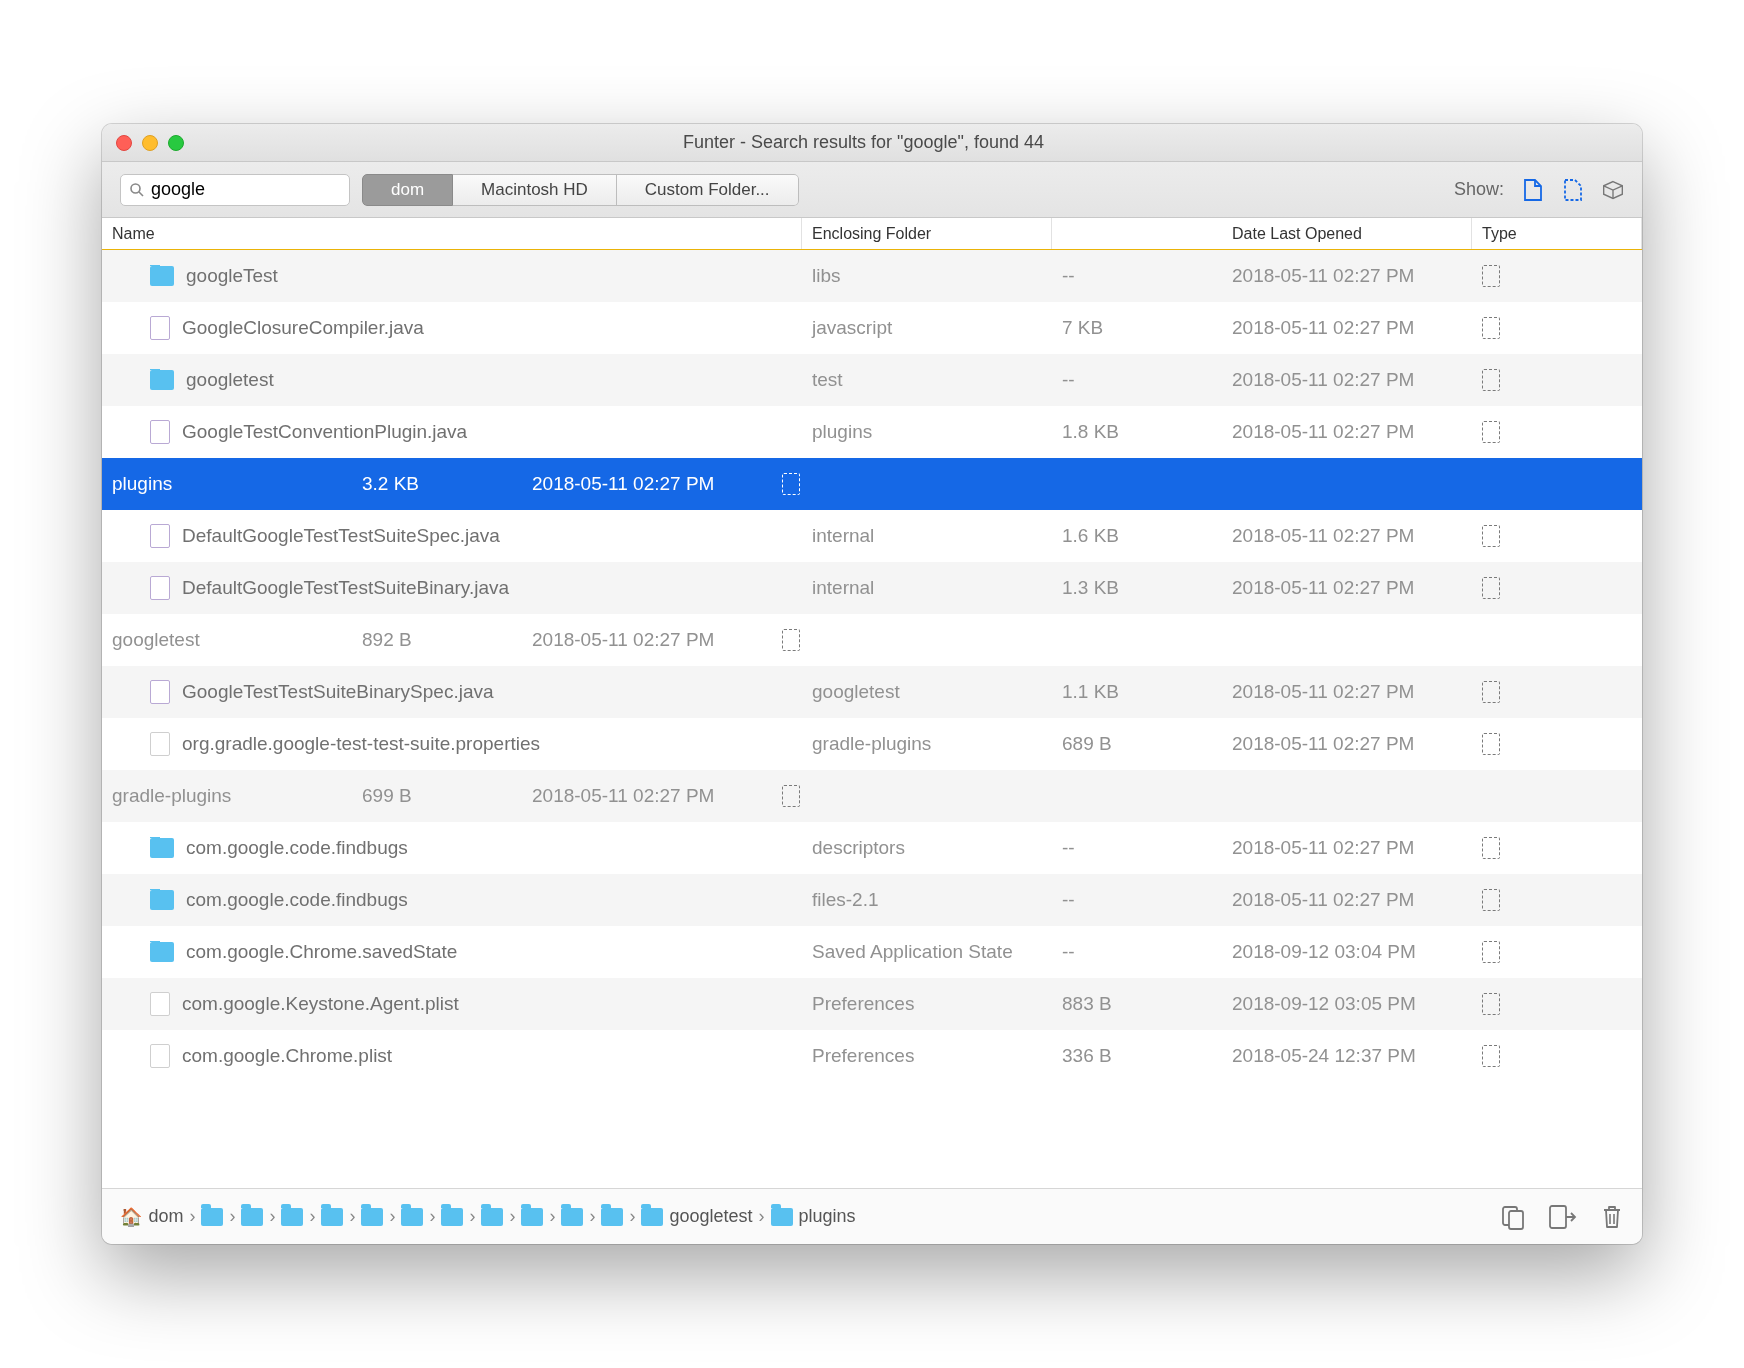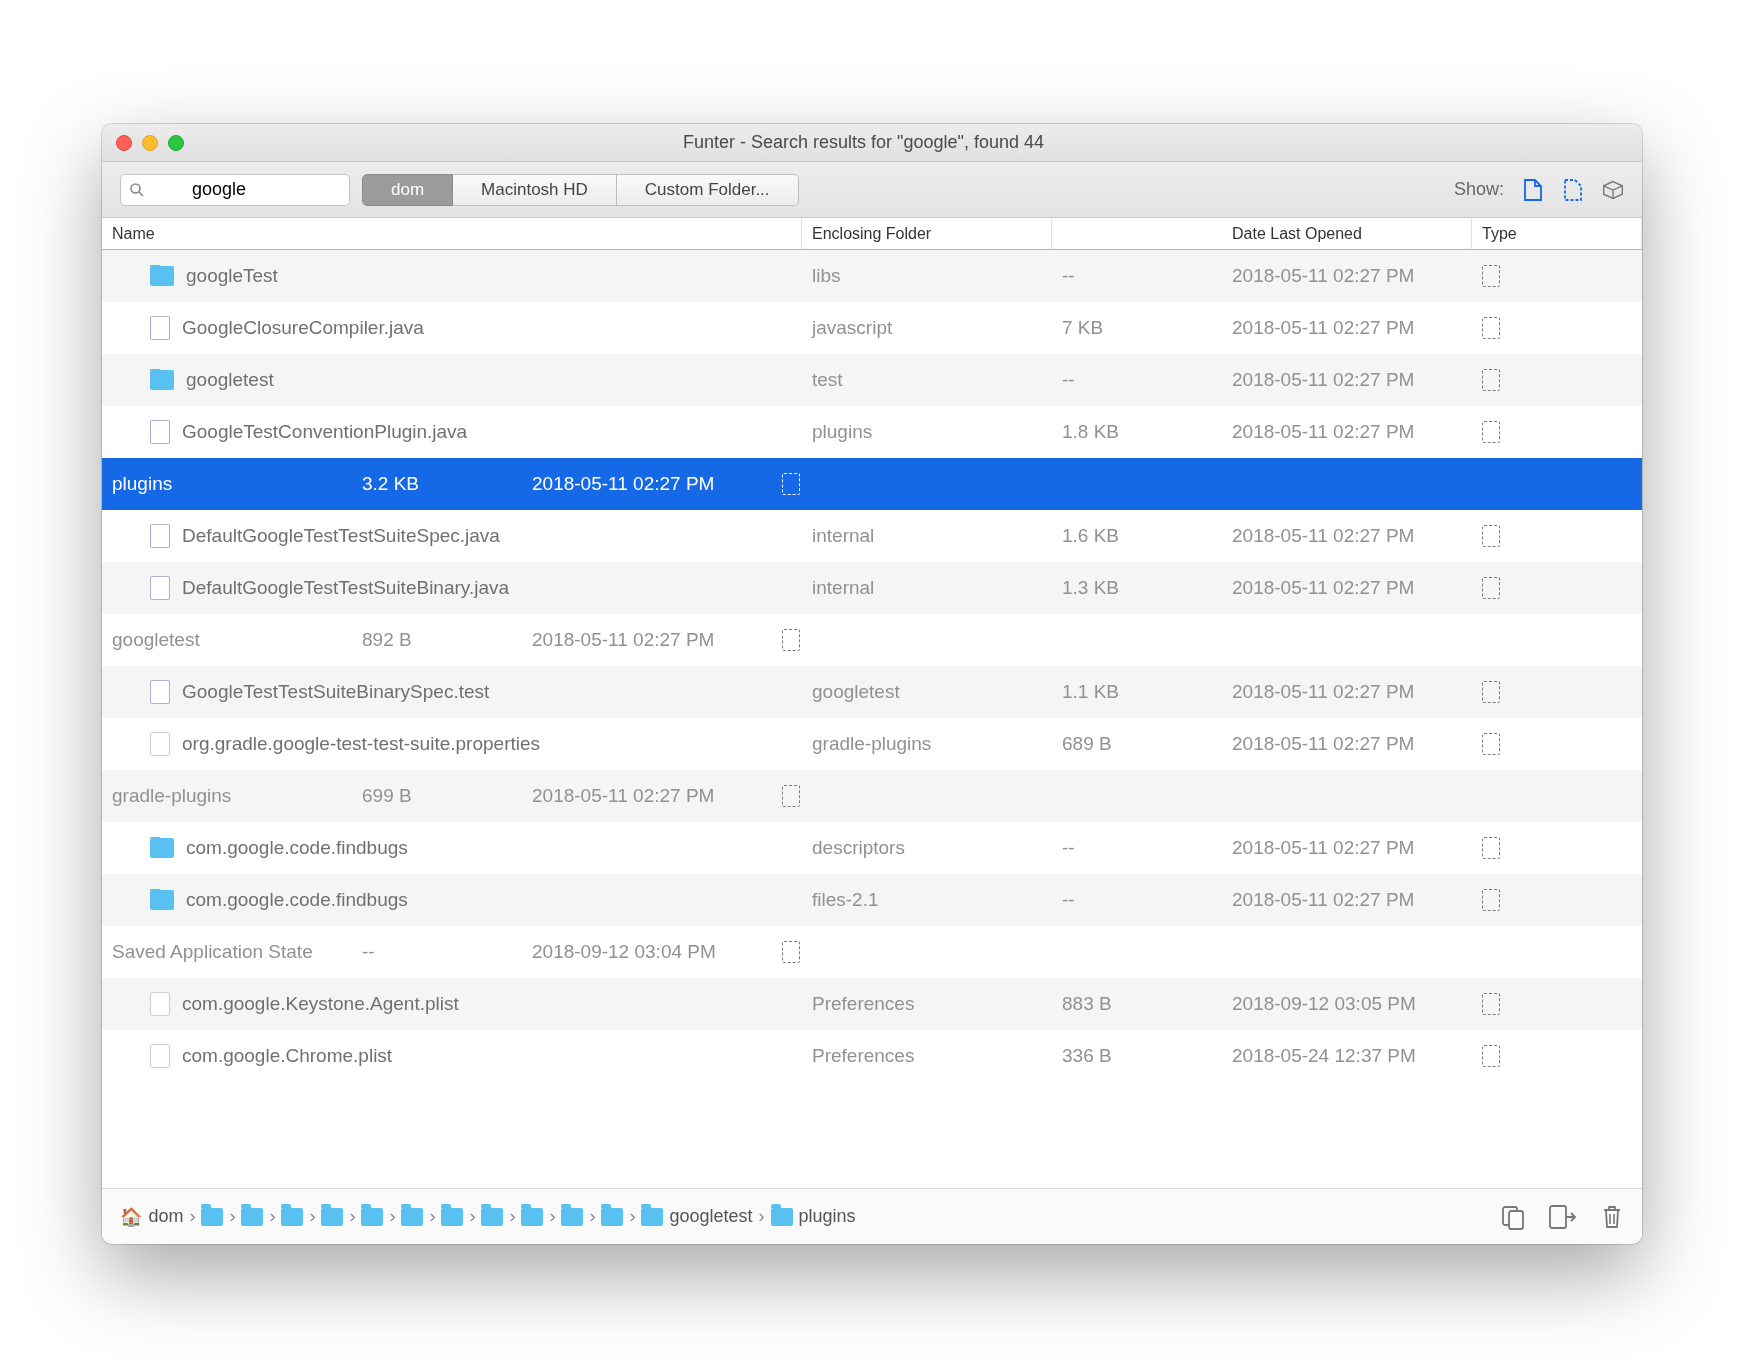--- a/index.html
+++ b/index.html
@@ -49,21 +49,21 @@
     border-bottom:1px solid #c8c8c8;
     display:flex;
     align-items:center;
     padding: 0 18px;
     gap: 12px;
   }
   .search {
     display:flex; align-items:center;
     background:#fff; border:1px solid #c4c4c4; border-radius:5px;
     height: 32px; padding: 0 8px; width: 230px;
-    font-size:18px; color:#333;gap:41px;
+    font-size:18px; color:#333;
   }
   .search .mag { color:#888; margin-right:6px; font-size:16px;}
   .search input { border:none; outline:none; flex:1; font-size:18px; background:transparent;}
   .search .clr {
     width:18px;height:18px;border-radius:50%;background:#8e8e8e;color:#fff;
     display:flex;align-items:center;justify-content:center;font-size:12px;cursor:pointer;
   }
   .seg {
     display:flex; height:32px; border-radius:5px; overflow:hidden;
   }
@@ -264,21 +264,21 @@
         <div class="c enc">googletest</div>
         <div class="c size">892 B</div>
         <div class="c date">2018-05-11 02:27 PM</div>
         <div class="c type">
           <div class="dashed-file"></div>
         </div>
       </div>
       <div class="row alt">
         <div class="c name">
           <div class="ico-java"></div>
-          <span>GoogleTestTestSuiteBinarySpec.test</span>
+          <span>GoogleTestTestSuiteBinarySpec.java</span>
         </div>
         <div class="c enc">googletest</div>
         <div class="c size">1.1 KB</div>
         <div class="c date">2018-05-11 02:27 PM</div>
         <div class="c type">
           <div class="dashed-file"></div>
         </div>
       </div>
       <div class="row">
         <div class="c name">
@@ -318,20 +318,24 @@
           <span>com.google.code.findbugs</span>
         </div>
         <div class="c enc">files-2.1</div>
         <div class="c size">--</div>
         <div class="c date">2018-05-11 02:27 PM</div>
         <div class="c type">
           <div class="dashed-file"></div>
         </div>
       </div>
       <div class="row">
+        <div class="c name">
+          <div class="ico-folder"></div>
+          <span>com.google.Chrome.savedState</span>
+        </div>
         <div class="c enc">Saved Application State</div>
         <div class="c size">--</div>
         <div class="c date">2018-09-12 03:04 PM</div>
         <div class="c type">
           <div class="dashed-file"></div>
         </div>
       </div>
       <div class="row alt">
         <div class="c name">
           <div class="ico-file"></div>

